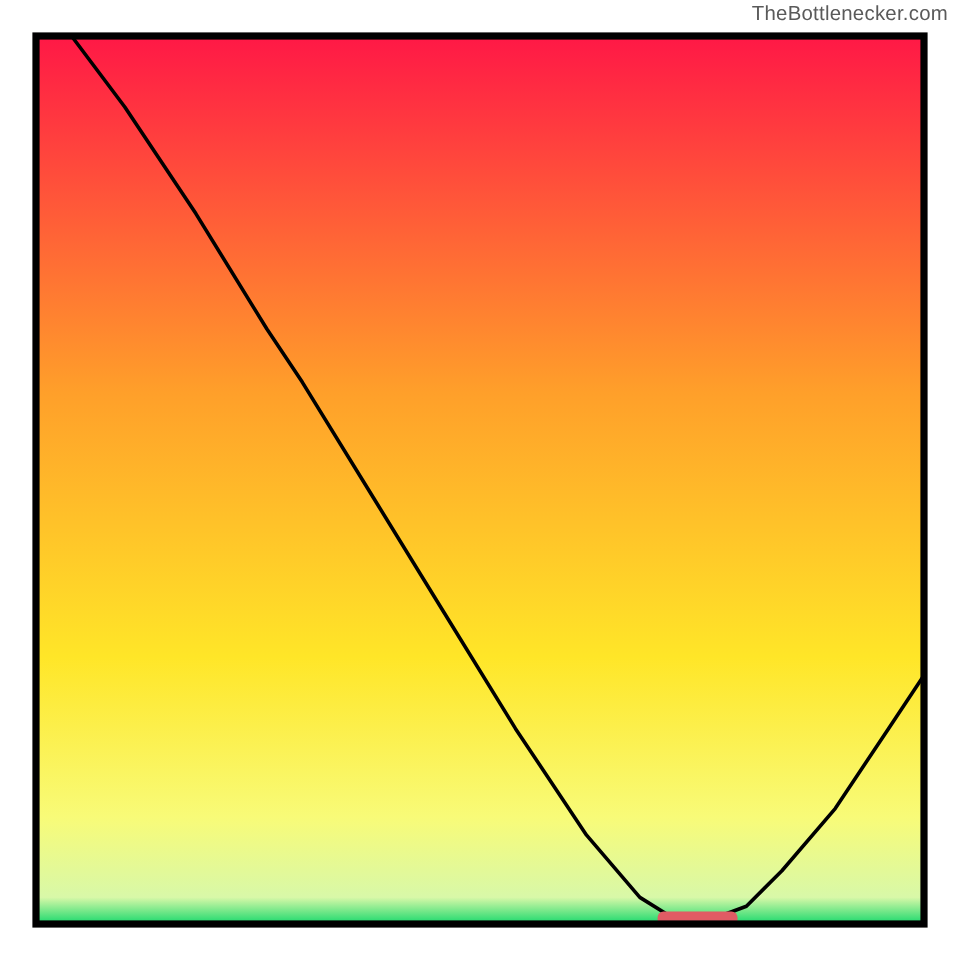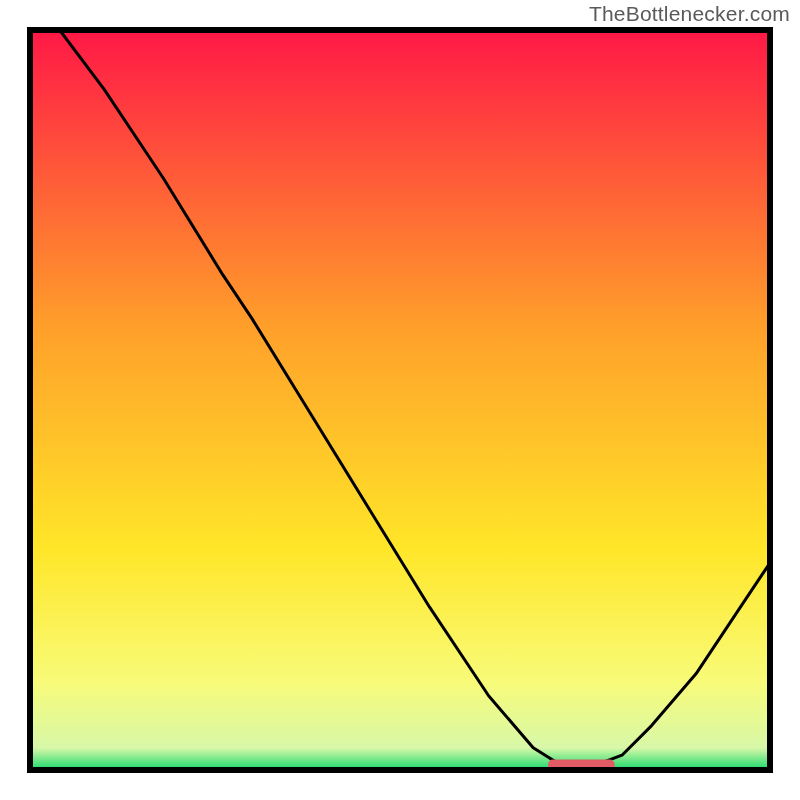--- a/index.html
+++ b/index.html
@@ -13,21 +13,21 @@
   .chart-container {
     position: relative;
     width: 800px;
     height: 800px;
   }
   .watermark {
     position: absolute;
     top: 2px;
     right: 10px;
     color: #5a5a5a;
-    font-size: 21px;
+    font-size: 17px;
     font-weight: 500;
     z-index: 10;
     letter-spacing: 0.2px;
   }
   svg {
     display: block;
   }
 </style>
 </head>
 <body>

